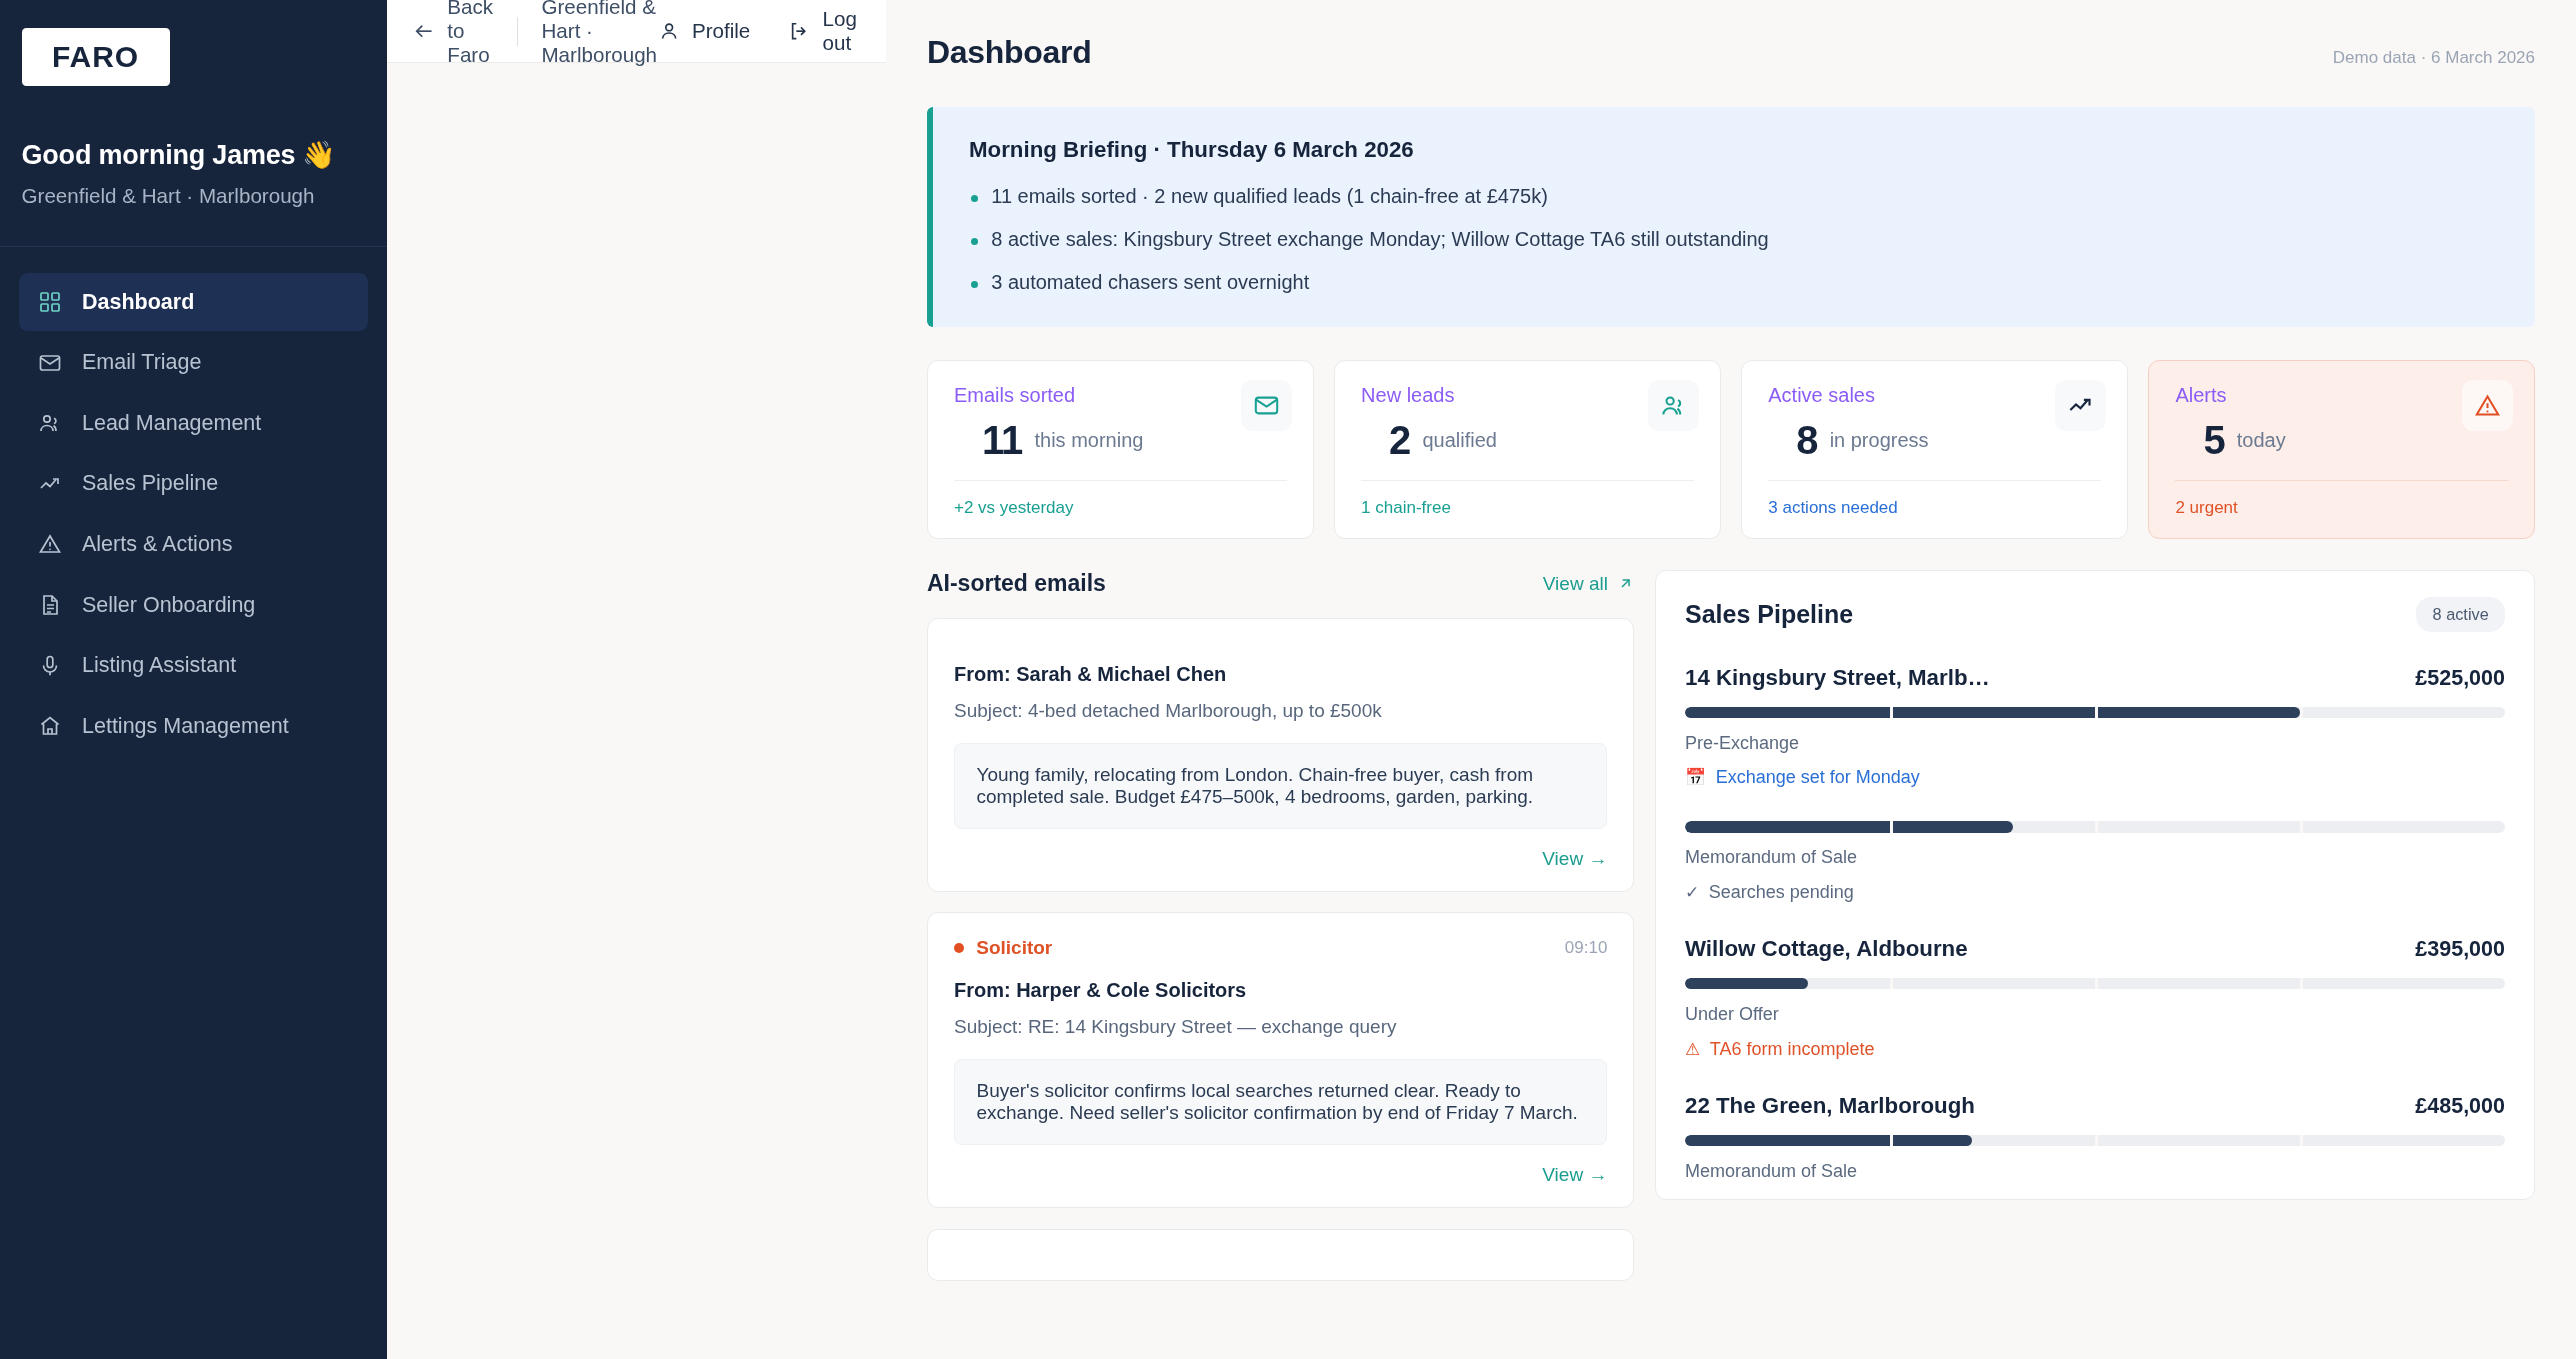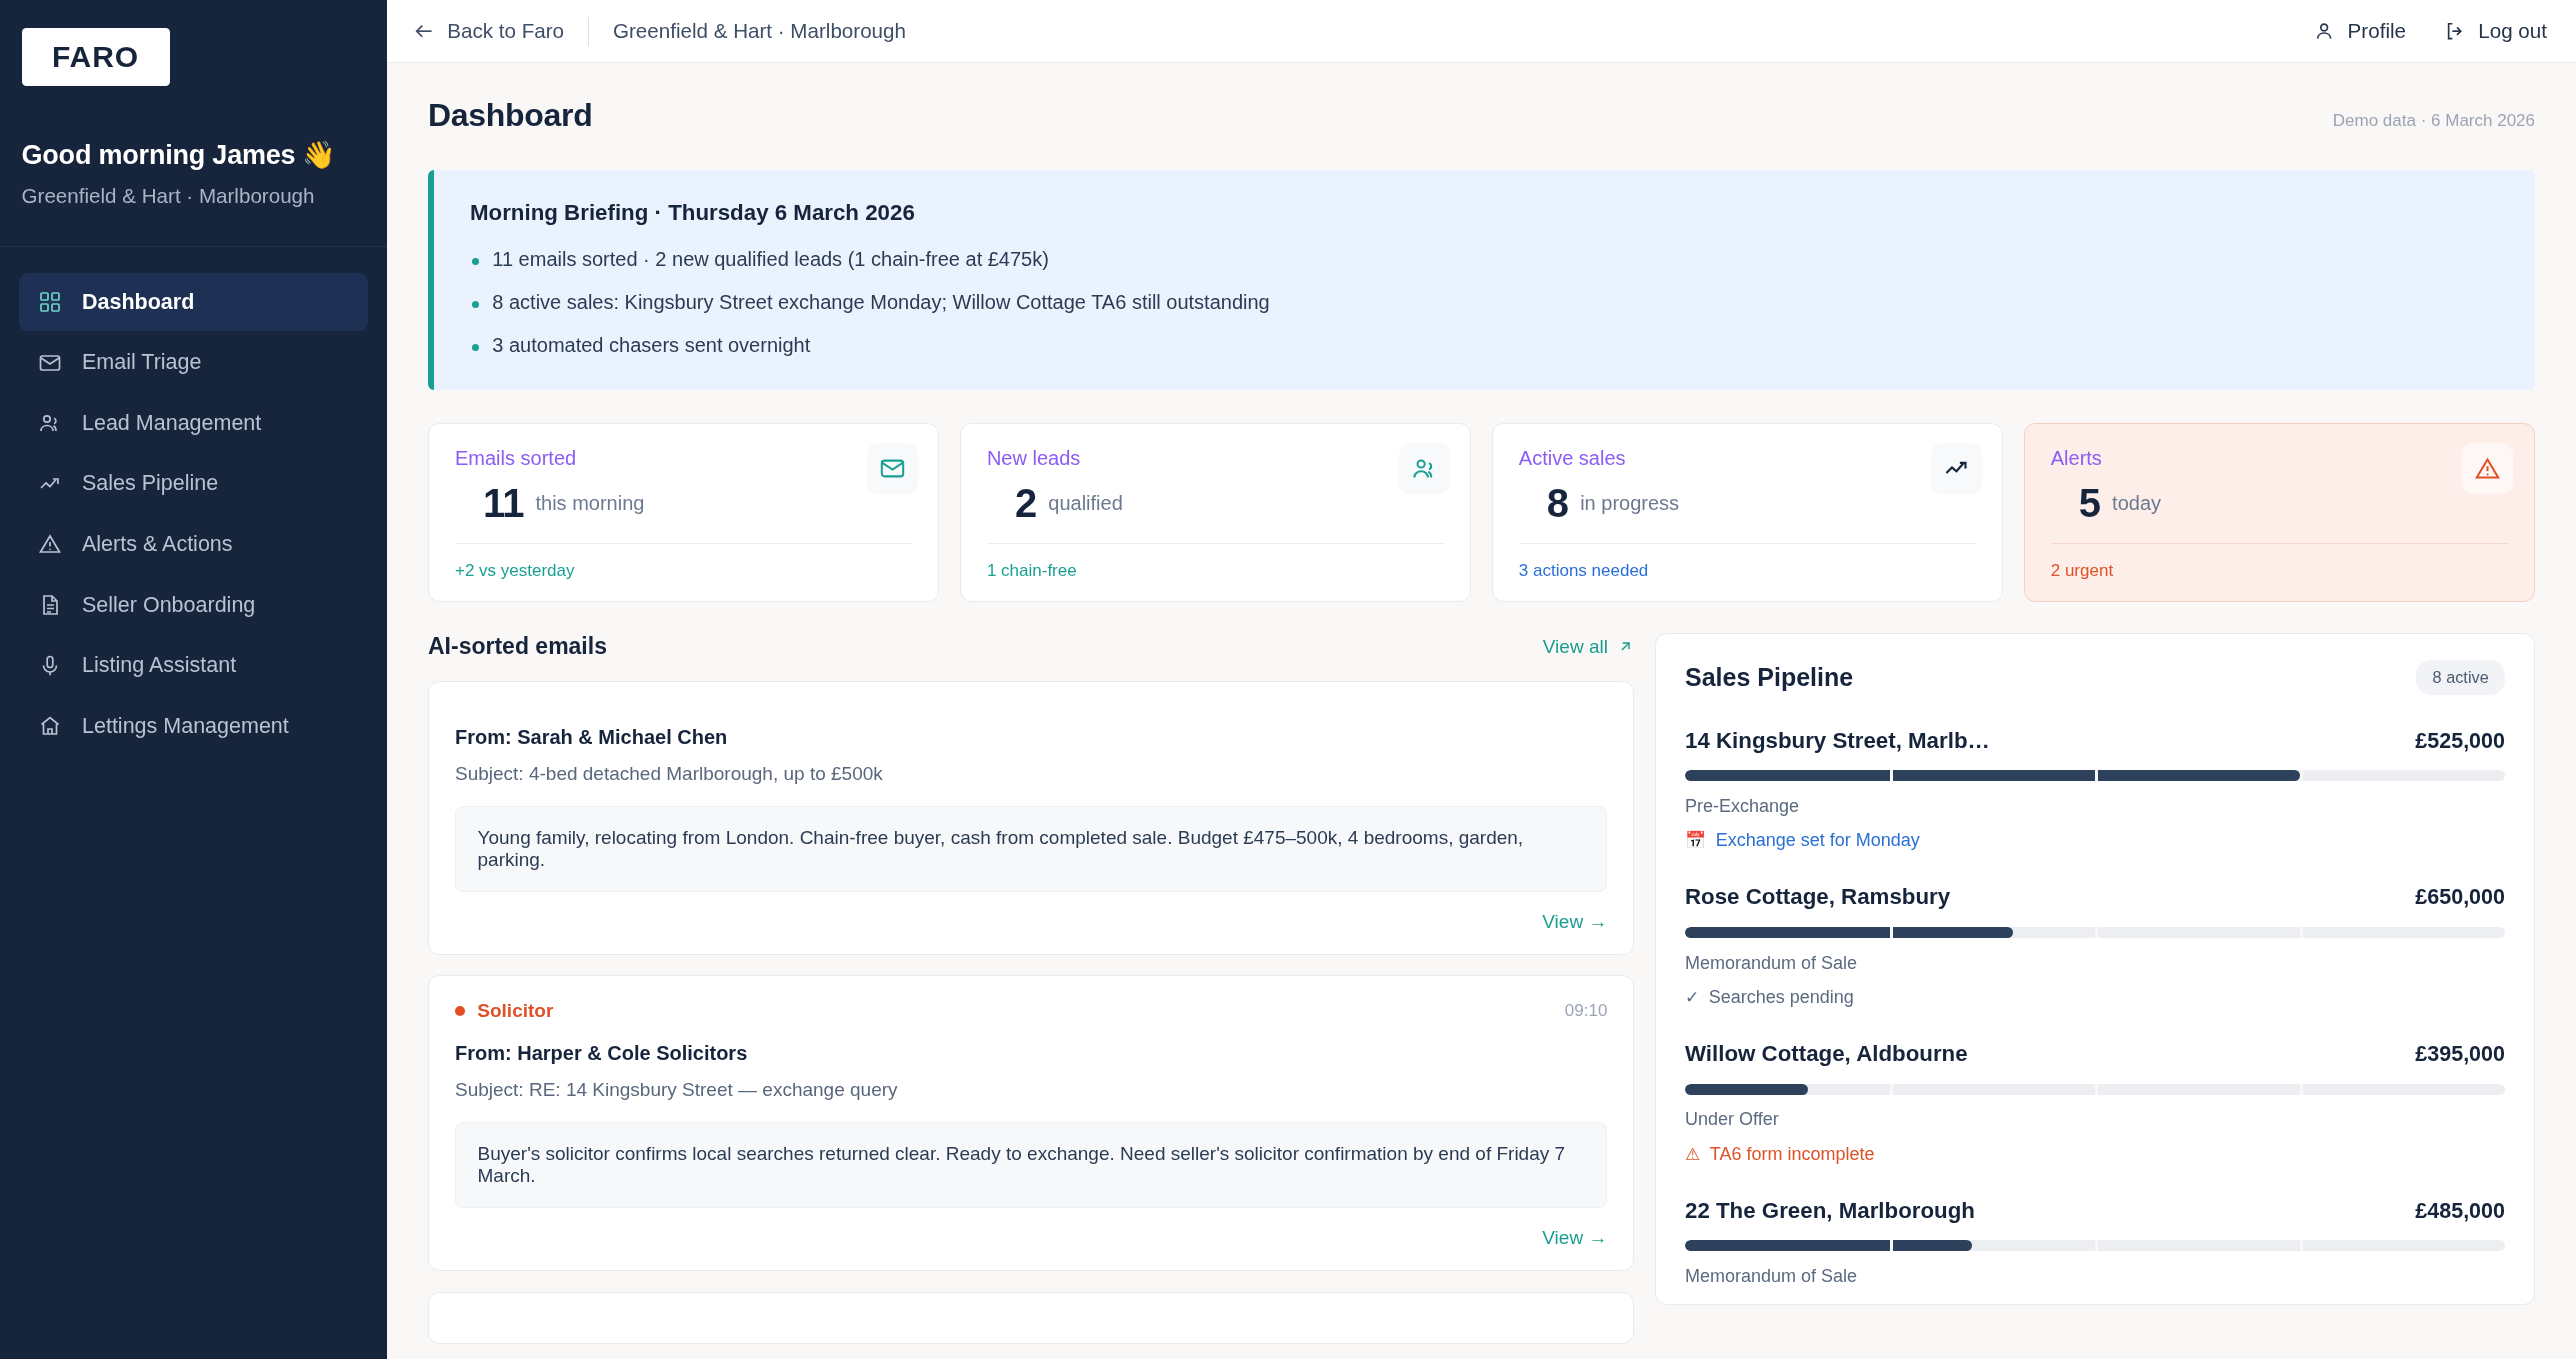--- a/index.html
+++ b/index.html
@@ -43,21 +43,21 @@
     display: flex; align-items: center; gap: 20px;
     height: 58px; padding: 0 19px; border-radius: 8.6px;
     color: #b8c3d2; font-size: 21.5px; margin-bottom: 2.6px;
     cursor: pointer;
   }
   .nav-item.active { background: #1e3054; color: #ffffff; font-weight: 600; }
   .nav-item .ic { width: 24px; height: 24px; flex: 0 0 24px; display: block; }
   .nav-item .ic svg { width: 24px; height: 24px; display: block; }
 
   
-  .main { flex: 1; height: 1359px; display: flex; flex-direction: column; background: #faf8f6; }
+  .main { flex: 1; height: 1359px; display: flex; flex-direction: row; background: #faf8f6; }
 
   .topbar {
     height: 63px; flex: 0 0 63px; background: #ffffff;
     border-bottom: 0.9px solid #ecebe8;
     display: flex; align-items: center; padding: 0 29px 0 26px;
   }
   .tb-left { display: flex; align-items: center; gap: 0; }
   .back-link {
     display: flex; align-items: center; gap: 12px;
     color: #3e4e66; font-size: 20.6px; cursor: pointer;
@@ -469,24 +469,20 @@
                 <div class="pl-bar-seg" style="left:75%"></div>
               </div>
               <div class="pl-stage">Pre-Exchange</div>
               <div class="pl-note blue">
                 <span class="gl">📅</span>
                 <span>Exchange set for Monday</span>
               </div>
             </div>
 
             <div class="pl-item">
-              <div class="pl-row">
-                <span class="pl-addr">Rose Cottage, Ramsbury</span>
-                <span class="pl-price">£650,000</span>
-              </div>
               <div class="pl-bar">
                 <div class="pl-bar-fill" style="width:40%"></div>
                 <div class="pl-bar-seg" style="left:25%"></div>
                 <div class="pl-bar-seg" style="left:50%"></div>
                 <div class="pl-bar-seg" style="left:75%"></div>
               </div>
               <div class="pl-stage">Memorandum of Sale</div>
               <div class="pl-note ok">
                 <span class="gl">✓</span>
                 <span>Searches pending</span>

